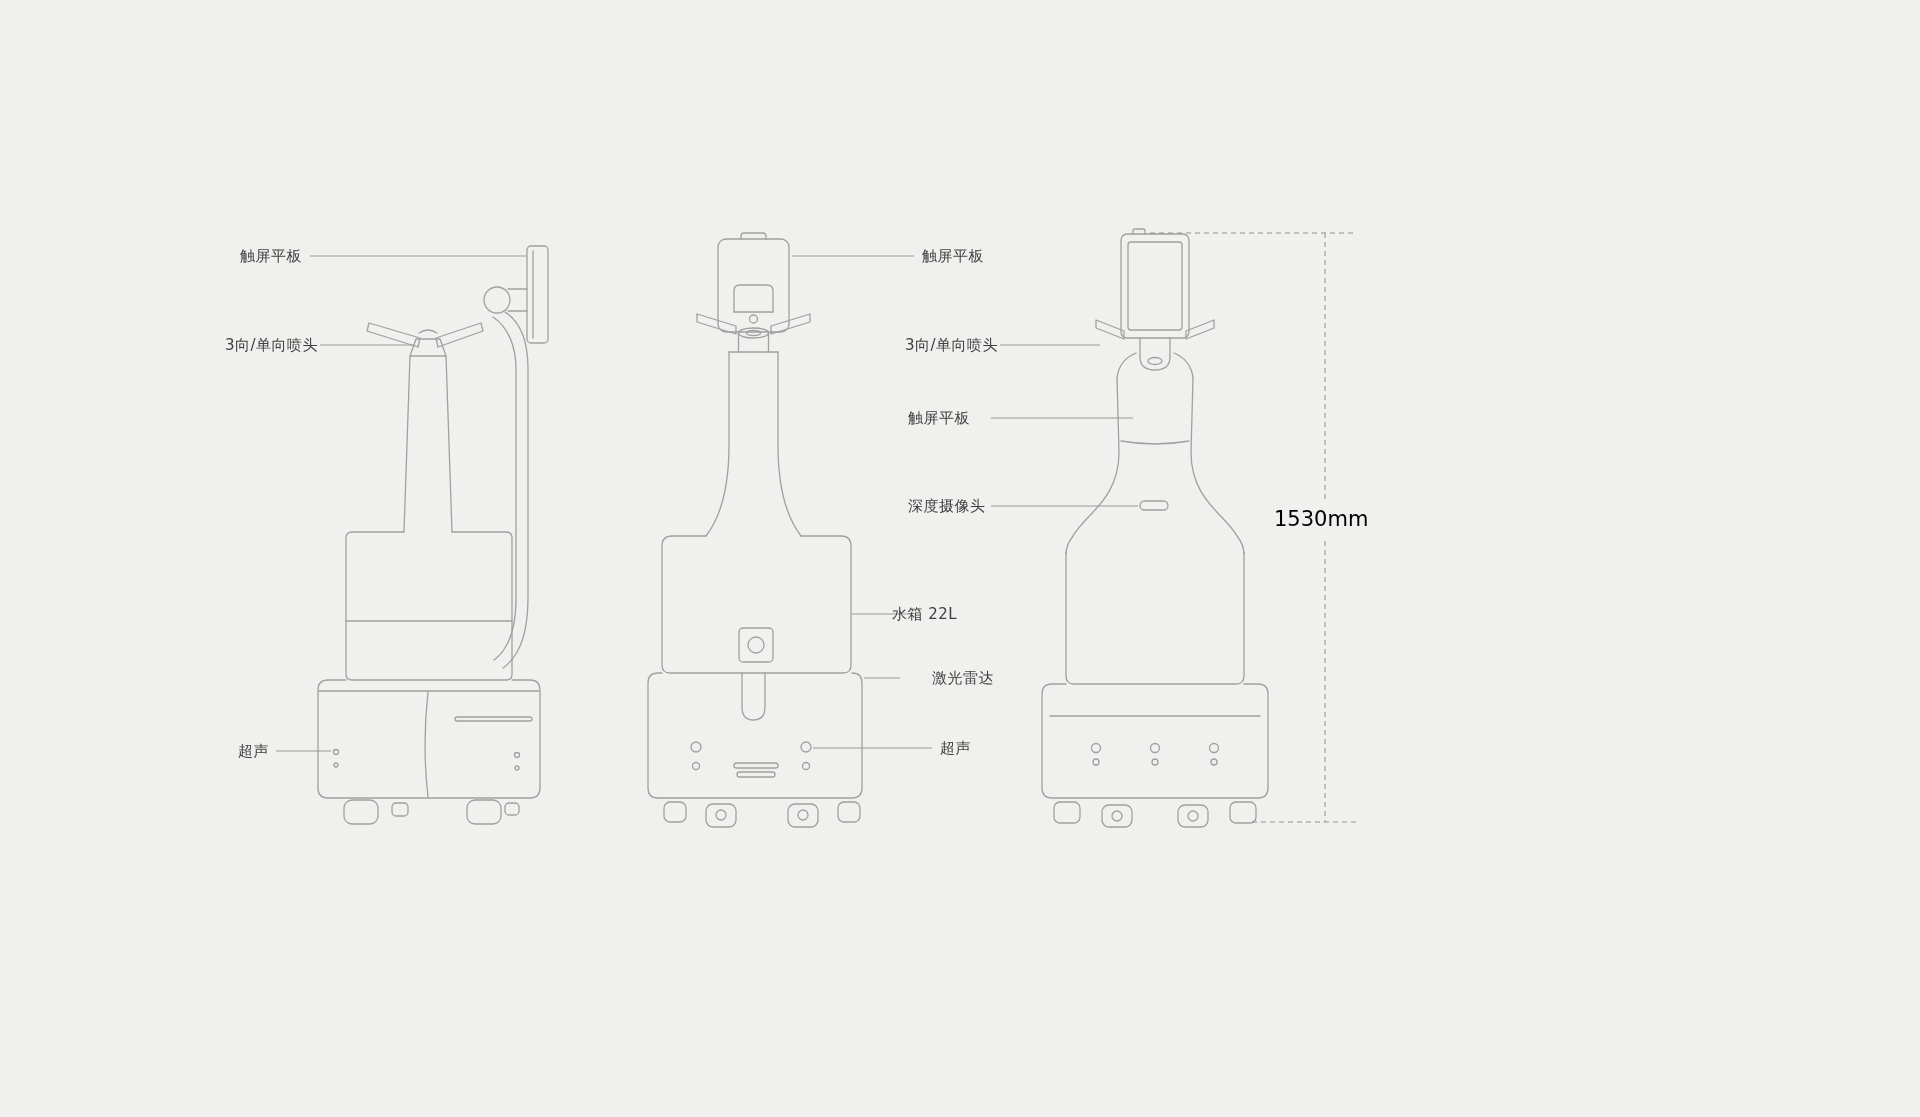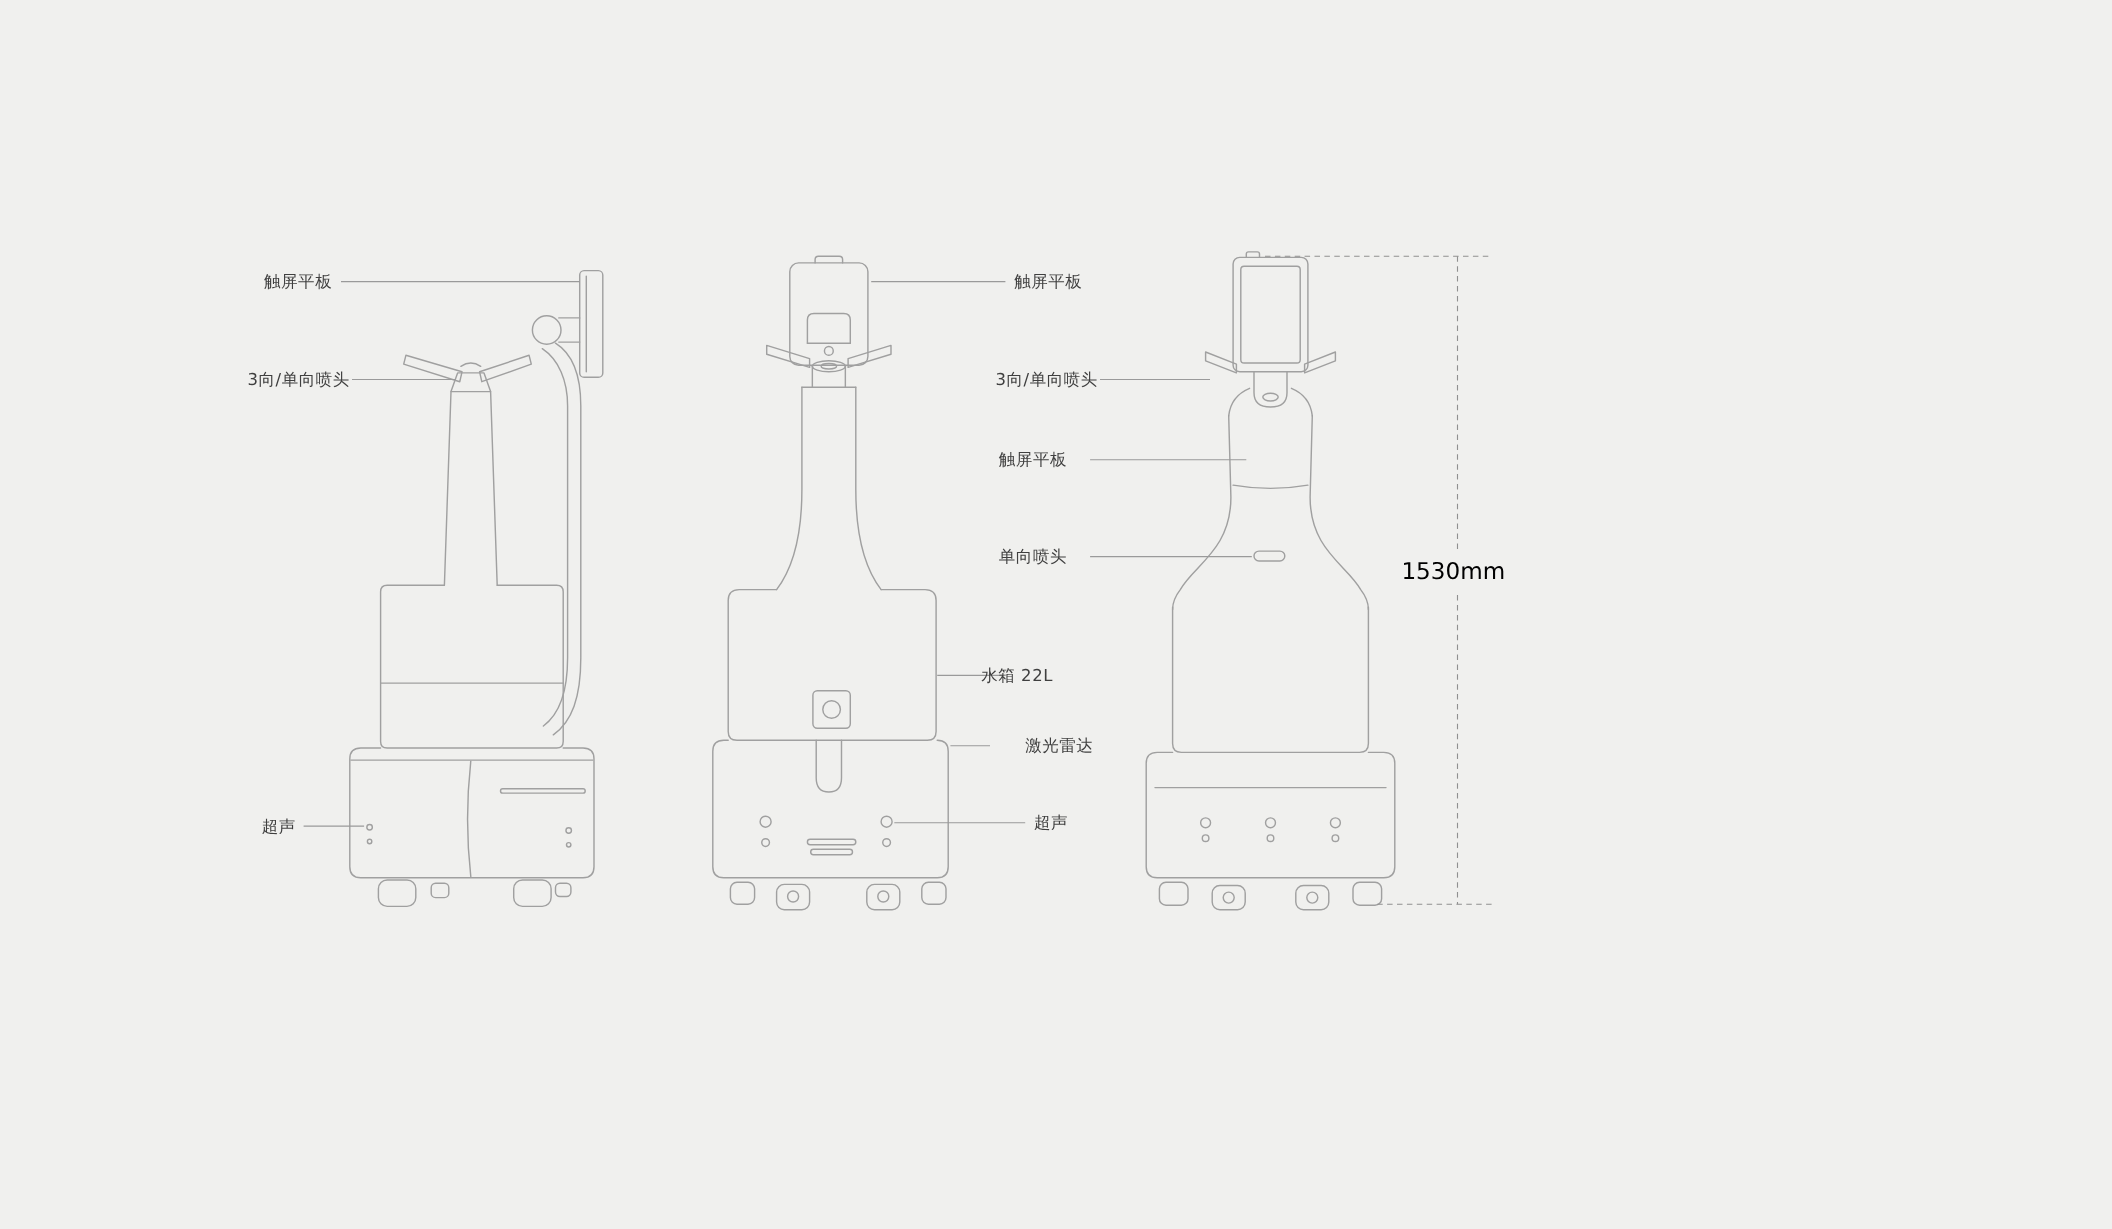--- a/index.html
+++ b/index.html
@@ -214,21 +214,21 @@
   <div class="label" style="left:225px;top:336px">3向/单向喷头</div>
 
   <div class="label" style="left:238px;top:742px">超声</div>
 
   <div class="label" style="left:922px;top:247px">触屏平板</div>
 
   <div class="label" style="left:905px;top:336px">3向/单向喷头</div>
 
   <div class="label" style="left:908px;top:409px">触屏平板</div>
 
-  <div class="label" style="left:908px;top:497px">单向喷头</div>
+  <div class="label" style="left:908px;top:497px">深度摄像头</div>
 
   <div class="label" style="left:892px;top:605px">水箱 22L</div>
 
   <div class="label" style="left:932px;top:669px">激光雷达</div>
 
   <div class="label" style="left:940px;top:739px">超声</div>
 
   <div class="dim-label" style="left:1270px;top:507px">1530mm</div>
 
 </div>

